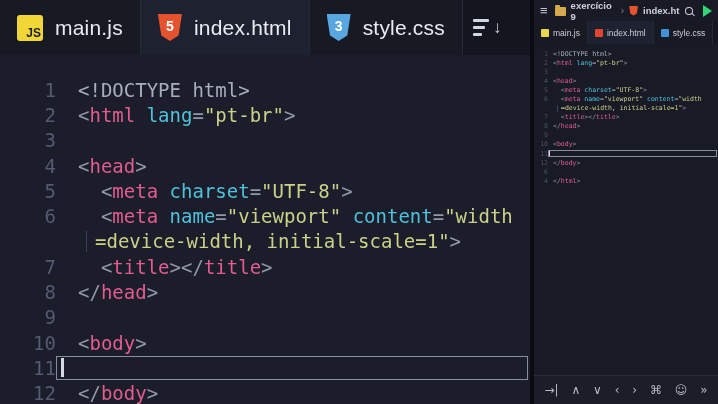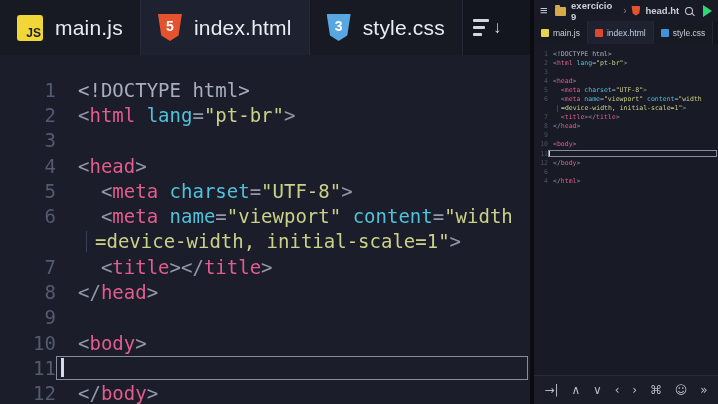--- a/index.html
+++ b/index.html
@@ -195,21 +195,21 @@
 
   <div class="vdivider"></div>
 
   <div class="side-panel">
     <div class="mini-header">
       <span class="menu-glyph">≡</span>
       <span class="ic-folder"></span>
       <span class="crumb">exercício 9</span>
       <span class="crumb-sep">›</span>
       <span class="ic-html-sm"></span>
-      <span class="crumb">head.ht</span>
+      <span class="crumb">index.ht</span>
       <span class="zoom-icon"></span>
       <span class="spacer"></span>
       <span class="play-icon"></span>
     </div>
     <div class="mini-tabbar" id="mini-tabs">
         <div class="mtab">
           <span class="msq js"></span>
           <span>main.js</span>
         </div>
         <div class="mtab active">

